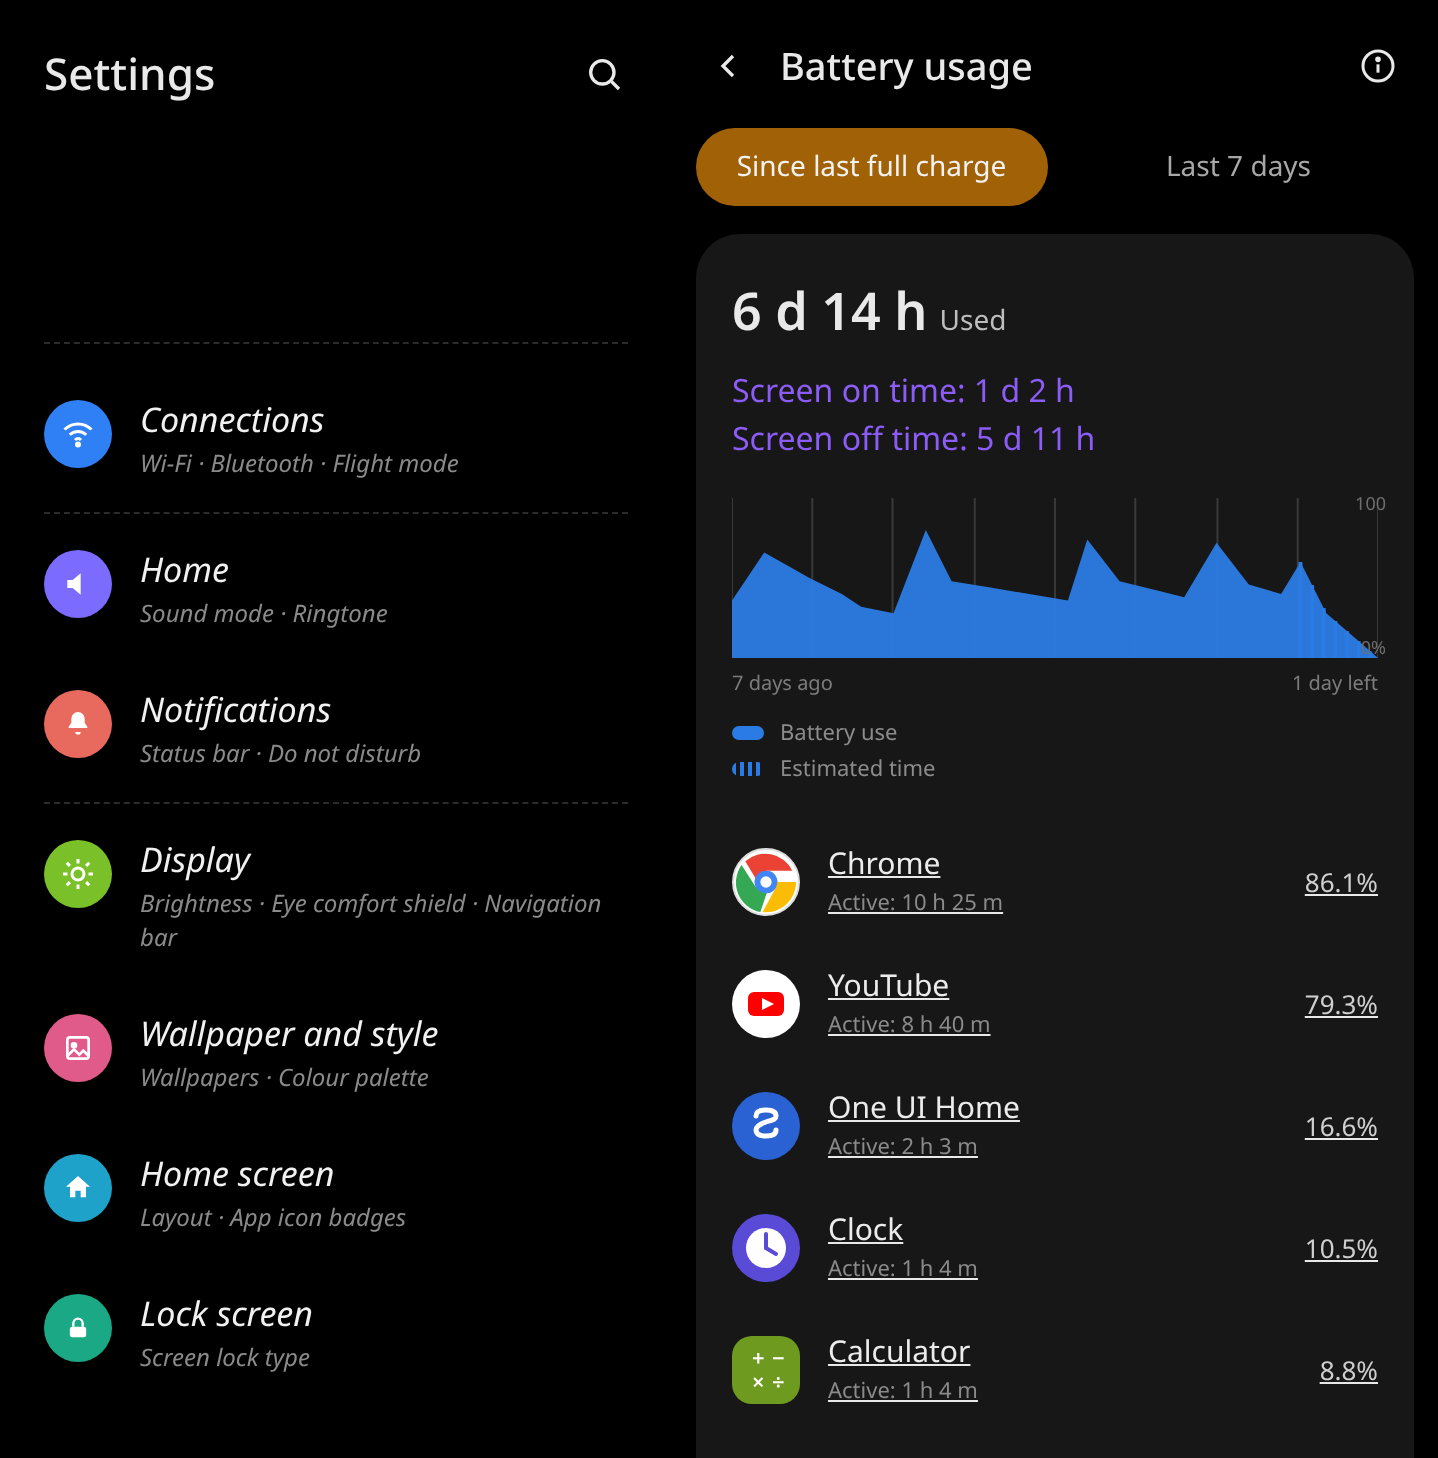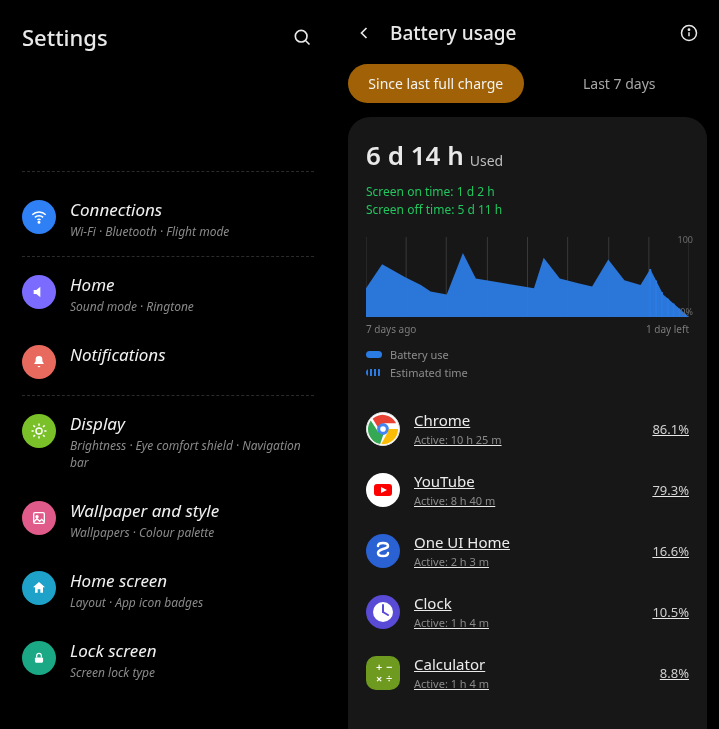--- a/index.html
+++ b/index.html
@@ -32,21 +32,21 @@
   
   .r-head { display:flex; align-items:center; gap:14px; padding:6px 6px 12px 4px; }
   .r-title { font-size:19px; font-weight:500; flex:1; }
   .tabs { display:flex; gap:8px; padding: 6px 0 14px; }
   .tab { flex:1; text-align:center; font-size:14px; padding:10px 6px; border-radius:22px; color:#a7a7a7; }
   .tab.active { background:#a16207; color:#f2f2f2;text-align:center; }
   .card { background:#171717; border-radius:22px; padding:20px 18px 0 18px; height: 640px; }
   .usage-line { display:flex; align-items:flex-end; gap:6px; }
   .usage-main { font-size:26px; font-weight:600; }
   .usage-suffix { font-size:14px; color:#bdbdbd; margin-bottom:3px; }
-  .sub-lines { margin-top:10px; font-size:12px; color:#22c55e; line-height:1.5; }
+  .sub-lines { margin-top:10px; font-size:16px; color:#8b5cf6; line-height:1.5; }
   .chart-wrap { position:relative; height:100px; margin-top:18px; }
   .chart-svg { width:100%; height:80px; display:block; }
   .y100 { position:absolute; right:-4px; top:-4px; font-size:9px; color:#6e6e6e; }
   .y0 { position:absolute; right:-4px; top:68px; font-size:9px; color:#6e6e6e; }
   .x-labels { display:flex; justify-content:space-between; font-size:10px; color:#7c7c7c; margin-top:5px;}
   .legend { margin-top:10px; font-size:11px; color:#8c8c8c; }
   .legend-row { display:flex; align-items:center; gap:8px; margin-top:3px; }
   .swatch { width:16px; height:7px; border-radius:4px; background:#2b7be4; }
   .swatch.hatch { background: repeating-linear-gradient(90deg,#2b7be4 0 2px, transparent 2px 4px); }
   .app-list { margin-top:18px;text-decoration:underline; }
@@ -108,20 +108,21 @@
         </div>
         <div class="settings-item">
           <div class="si-icon c-coral">
             <svg width="16" height="16" viewBox="0 0 24 24" fill="#fff">
               <path d="M12 3a5 5 0 0 0-5 5v3l-2 3v1h14v-1l-2-3V8a5 5 0 0 0-5-5z"></path>
               <path d="M10 18a2 2 0 0 0 4 0"></path>
             </svg>
           </div>
           <div class="si-text">
             <div class="si-title">Notifications</div>
+            <div class="si-sub">Status bar · Do not disturb</div>
           </div>
         </div>
         <div class="dashed-div"></div>
         <div class="settings-item">
           <div class="si-icon c-lime">
             <svg width="18" height="18" viewBox="0 0 24 24" fill="none" stroke="#fff" stroke-width="2">
               <circle cx="12" cy="12" r="4"></circle>
               <line x1="12" y1="2" x2="12" y2="5"></line>
               <line x1="12" y1="19" x2="12" y2="22"></line>
               <line x1="2" y1="12" x2="5" y2="12"></line>

